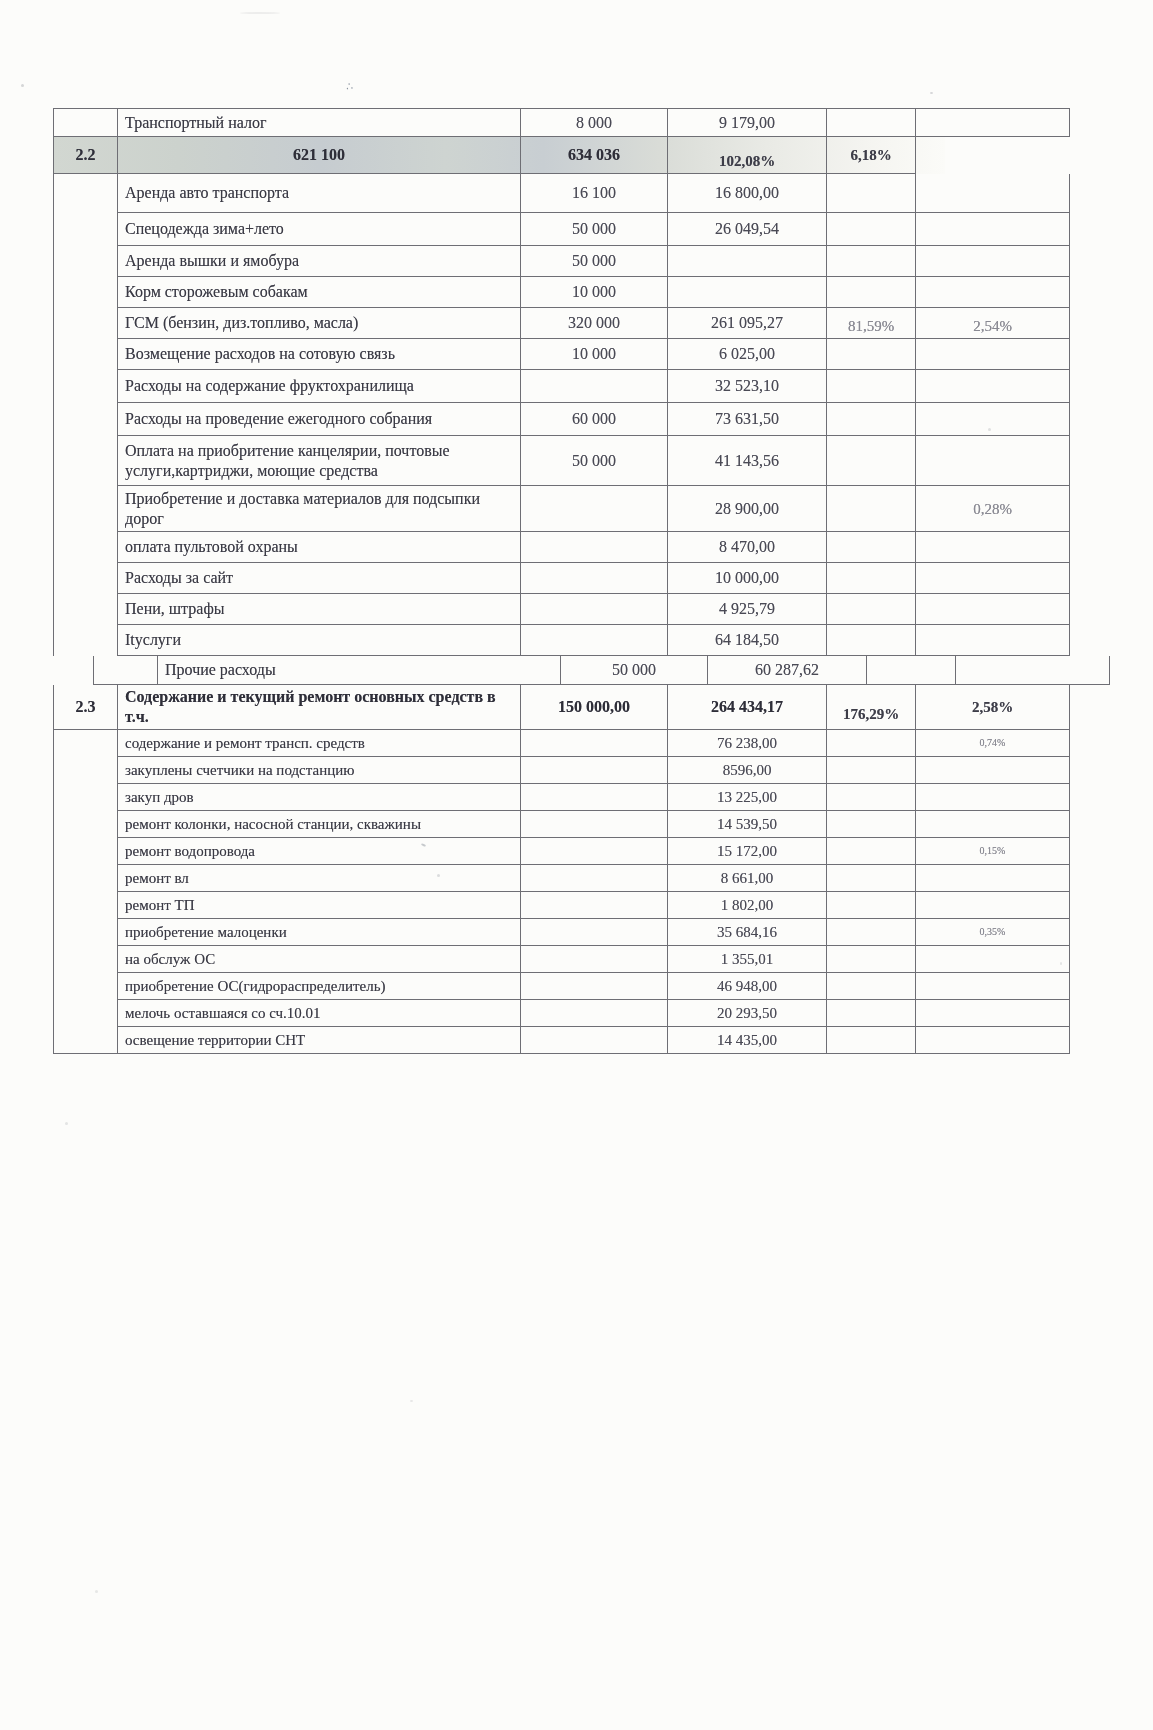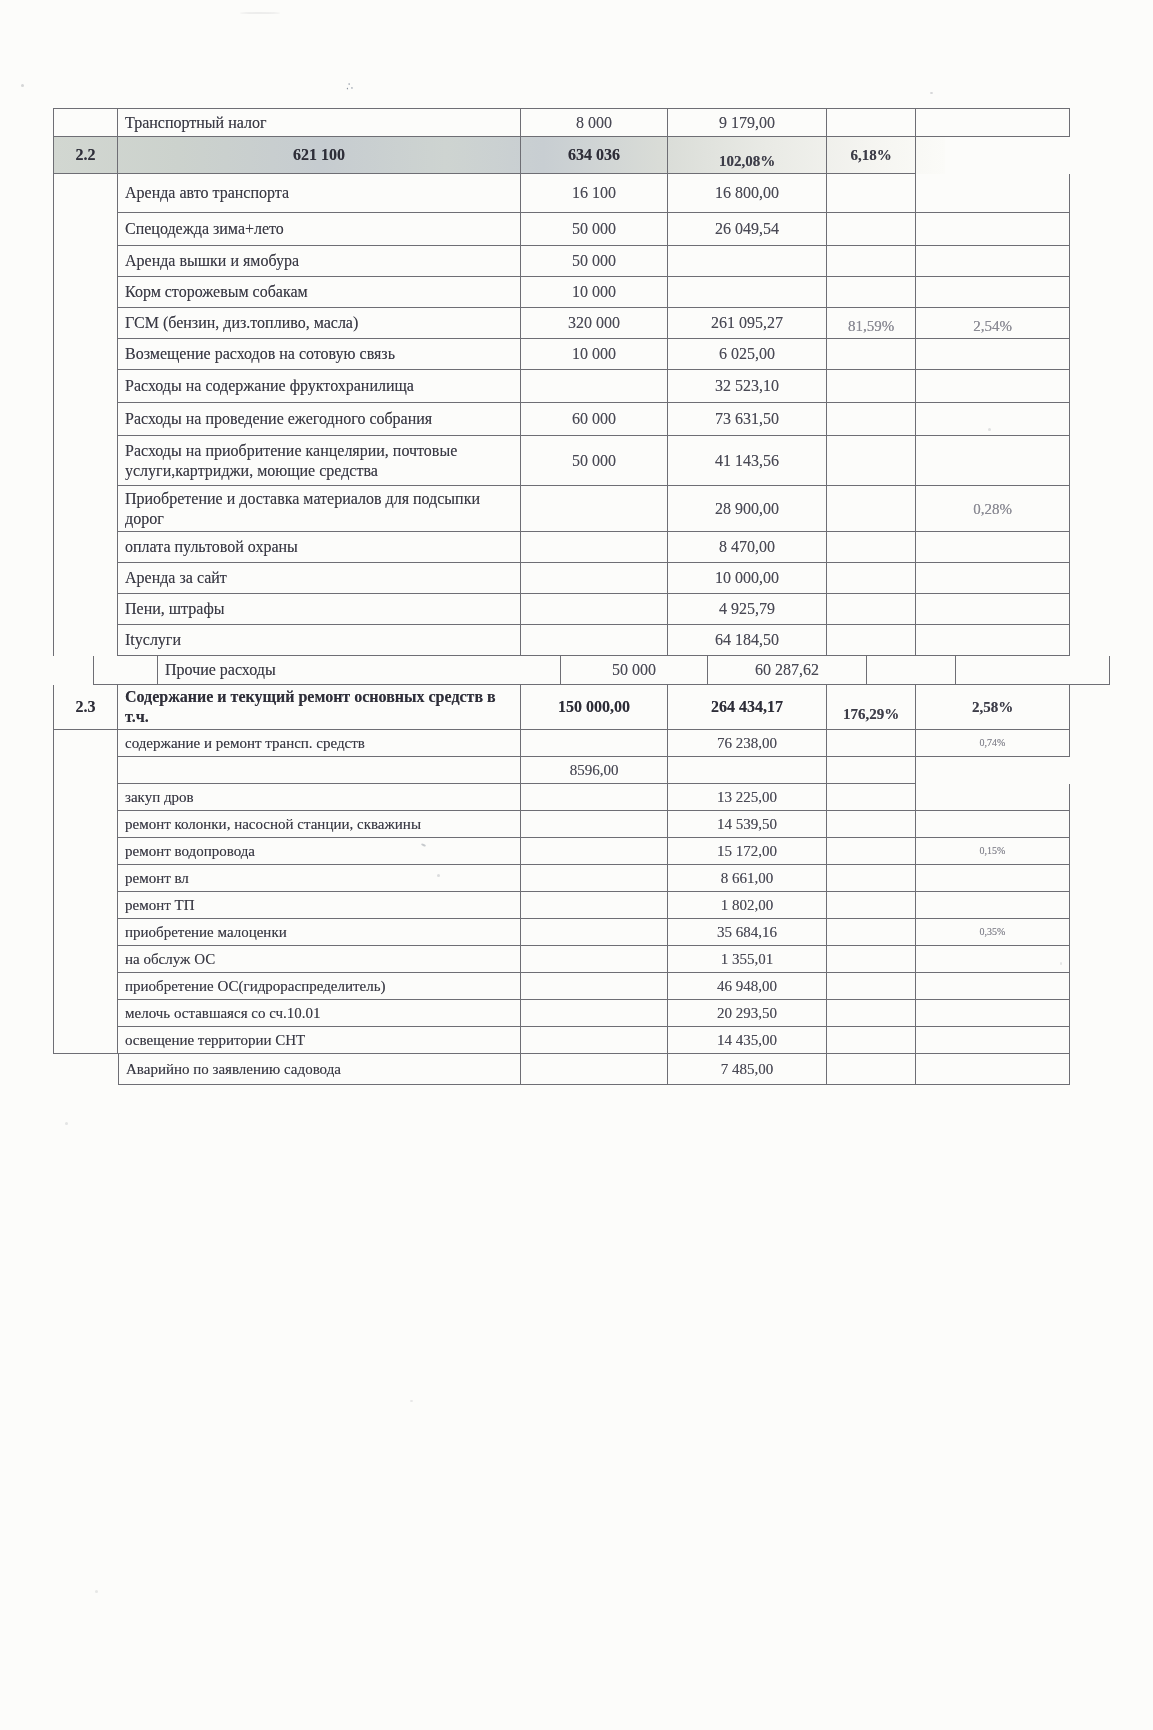--- a/index.html
+++ b/index.html
@@ -244,21 +244,21 @@
         </div>
         <div class="cell fact">
           <span>73 631,50</span>
         </div>
         <div class="cell pct1"></div>
         <div class="cell pct2"></div>
       </div>
       <div class="row">
         <div class="cell num merged"></div>
         <div class="cell label">
-          <span>Расходы на приобритение канцелярии, почтовые услуги,картриджи, моющие средства</span>
+          <span>Оплата на приобритение канцелярии, почтовые услуги,картриджи, моющие средства</span>
         </div>
         <div class="cell plan">
           <span>50 000</span>
         </div>
         <div class="cell fact">
           <span>41 143,56</span>
         </div>
         <div class="cell pct1"></div>
         <div class="cell pct2"></div>
       </div>
@@ -284,21 +284,21 @@
         <div class="cell plan"></div>
         <div class="cell fact">
           <span>8 470,00</span>
         </div>
         <div class="cell pct1"></div>
         <div class="cell pct2"></div>
       </div>
       <div class="row">
         <div class="cell num merged"></div>
         <div class="cell label">
-          <span>Аренда за сайт</span>
+          <span>Расходы за сайт</span>
         </div>
         <div class="cell plan"></div>
         <div class="cell fact">
           <span>10 000,00</span>
         </div>
         <div class="cell pct1"></div>
         <div class="cell pct2"></div>
       </div>
       <div class="row">
         <div class="cell num merged"></div>
@@ -367,20 +367,23 @@
         <div class="cell fact">
           <span>76 238,00</span>
         </div>
         <div class="cell pct1"></div>
         <div class="cell pct2">
           <span>0,74%</span>
         </div>
       </div>
       <div class="row">
         <div class="cell num merged"></div>
+        <div class="cell label">
+          <span>закуплены счетчики на подстанцию</span>
+        </div>
         <div class="cell plan"></div>
         <div class="cell fact">
           <span>8596,00</span>
         </div>
         <div class="cell pct1"></div>
         <div class="cell pct2"></div>
       </div>
       <div class="row">
         <div class="cell num merged"></div>
         <div class="cell label">
@@ -494,30 +497,18 @@
         <div class="cell pct2"></div>
       </div>
       <div class="row">
         <div class="cell num"></div>
         <div class="cell label">
           <span>освещение территории СНТ</span>
         </div>
         <div class="cell plan"></div>
         <div class="cell fact">
           <span>14 435,00</span>
-        </div>
-        <div class="cell pct1"></div>
-        <div class="cell pct2"></div>
-      </div>
-      <div class="row ghostnum">
-        <div class="cell num"></div>
-        <div class="cell label">
-          <span>Аварийно по заявлению садовода</span>
-        </div>
-        <div class="cell plan"></div>
-        <div class="cell fact">
-          <span>7 485,00</span>
         </div>
         <div class="cell pct1"></div>
         <div class="cell pct2"></div>
       </div>
     </div>
 </div>
 
 </body></html>

